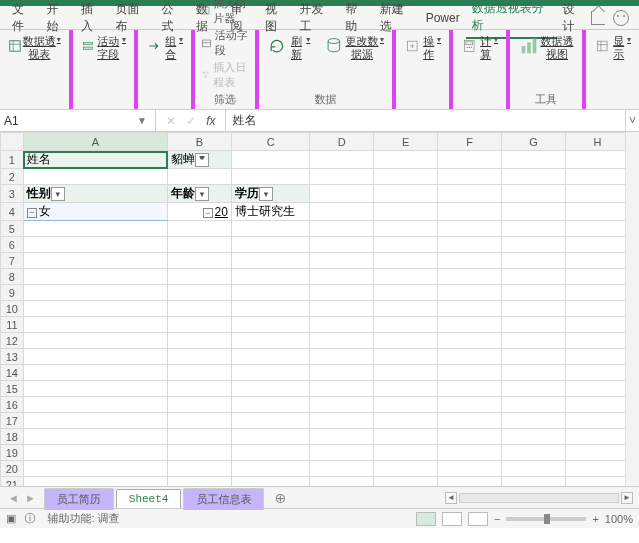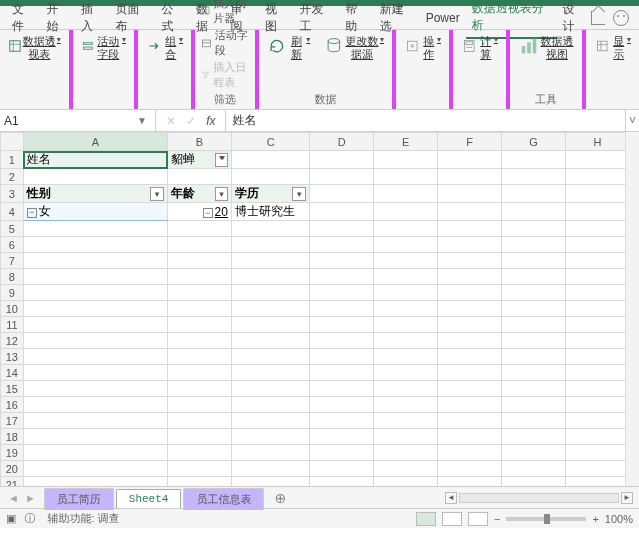--- a/index.html
+++ b/index.html
@@ -146,21 +146,21 @@
     color:#555;
     width:22px;
     font-size:11px;
   }
   table.grid thead th.corner{ background:#f3f3f3; width:22px;}
   table.grid thead th.selcol{ background:#d6e9dc;}
   .cell-sel{ outline:2px solid #2b7e53; outline-offset:-2px; background:#fff;}
   .pivot-hdr{ background:#eaf3ee !important; font-weight:600;}
   .colA{width:140px;} .colB{width:62px;} .colC{width:76px;}
   .colD,.colE,.colF,.colG,.colH{width:62px;}
-  .ddcell{ display:flex; justify-content:space-between; align-items:center;gap:20px;}
+  .ddcell{ display:flex; justify-content:flex-start; align-items:center;}
   .ddbtn{ width:14px; height:14px; border:1px solid #999; background:#fff; display:flex; align-items:center; justify-content:center; font-size:9px; color:#555;}
   .ddbtn.filt{ position:relative;}
   .ddbtn.filt::after{content:""; position:absolute; width:6px; height:4px; background:#555; clip-path:polygon(0 0,100% 0,70% 100%,30% 100%); top:2px; left:3px;}
   .minus{ width:10px; height:10px; border:1px solid #888; display:inline-flex; align-items:center; justify-content:center; font-size:9px; line-height:1; color:#666; margin-right:2px;}
   .vscroll{ width:14px; background:#f3f3f3; border-left:1px solid #ddd;}
   
   .tabbar{
     display:flex;
     align-items:center;
     height:22px;

